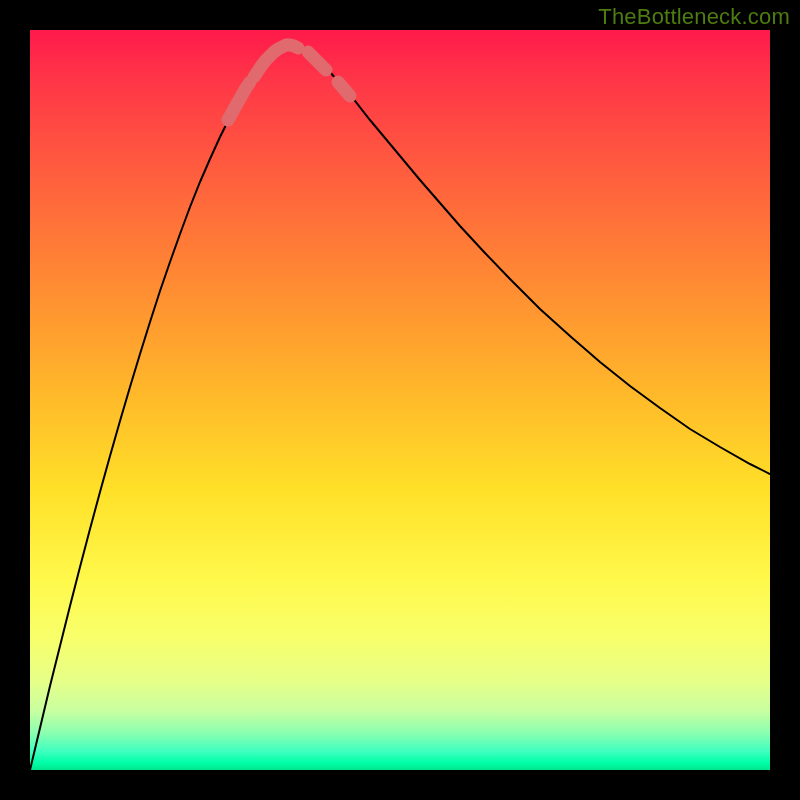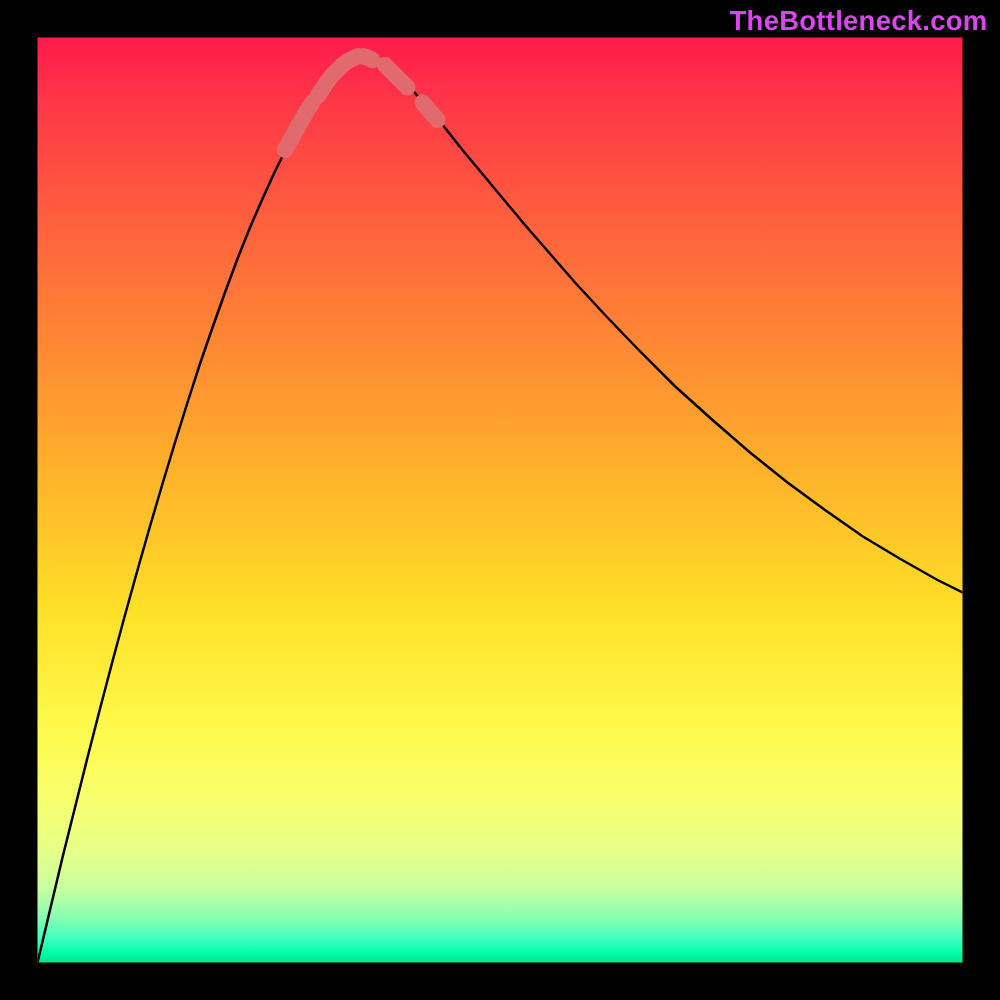--- a/index.html
+++ b/index.html
@@ -45,23 +45,23 @@
     position: absolute;
     left: 0;
     top: 0;
     width: 740px;
     height: 740px;
   }
   .watermark {
     position: absolute;
     top: 4px;
     right: 10px;
-    color: #d946ef;
+    color: #4d7c0f;
     font-size: 22px;
-    font-weight: 700;
+    font-weight: 400;
     letter-spacing: 0.2px;
   }
 </style>
 </head>
 <body>
 
 <div class="stage">
   <div class="watermark">TheBottleneck.com</div>
   <div class="plot-area">
     <svg class="plot-svg" viewBox="0 0 740 740" preserveAspectRatio="none">

